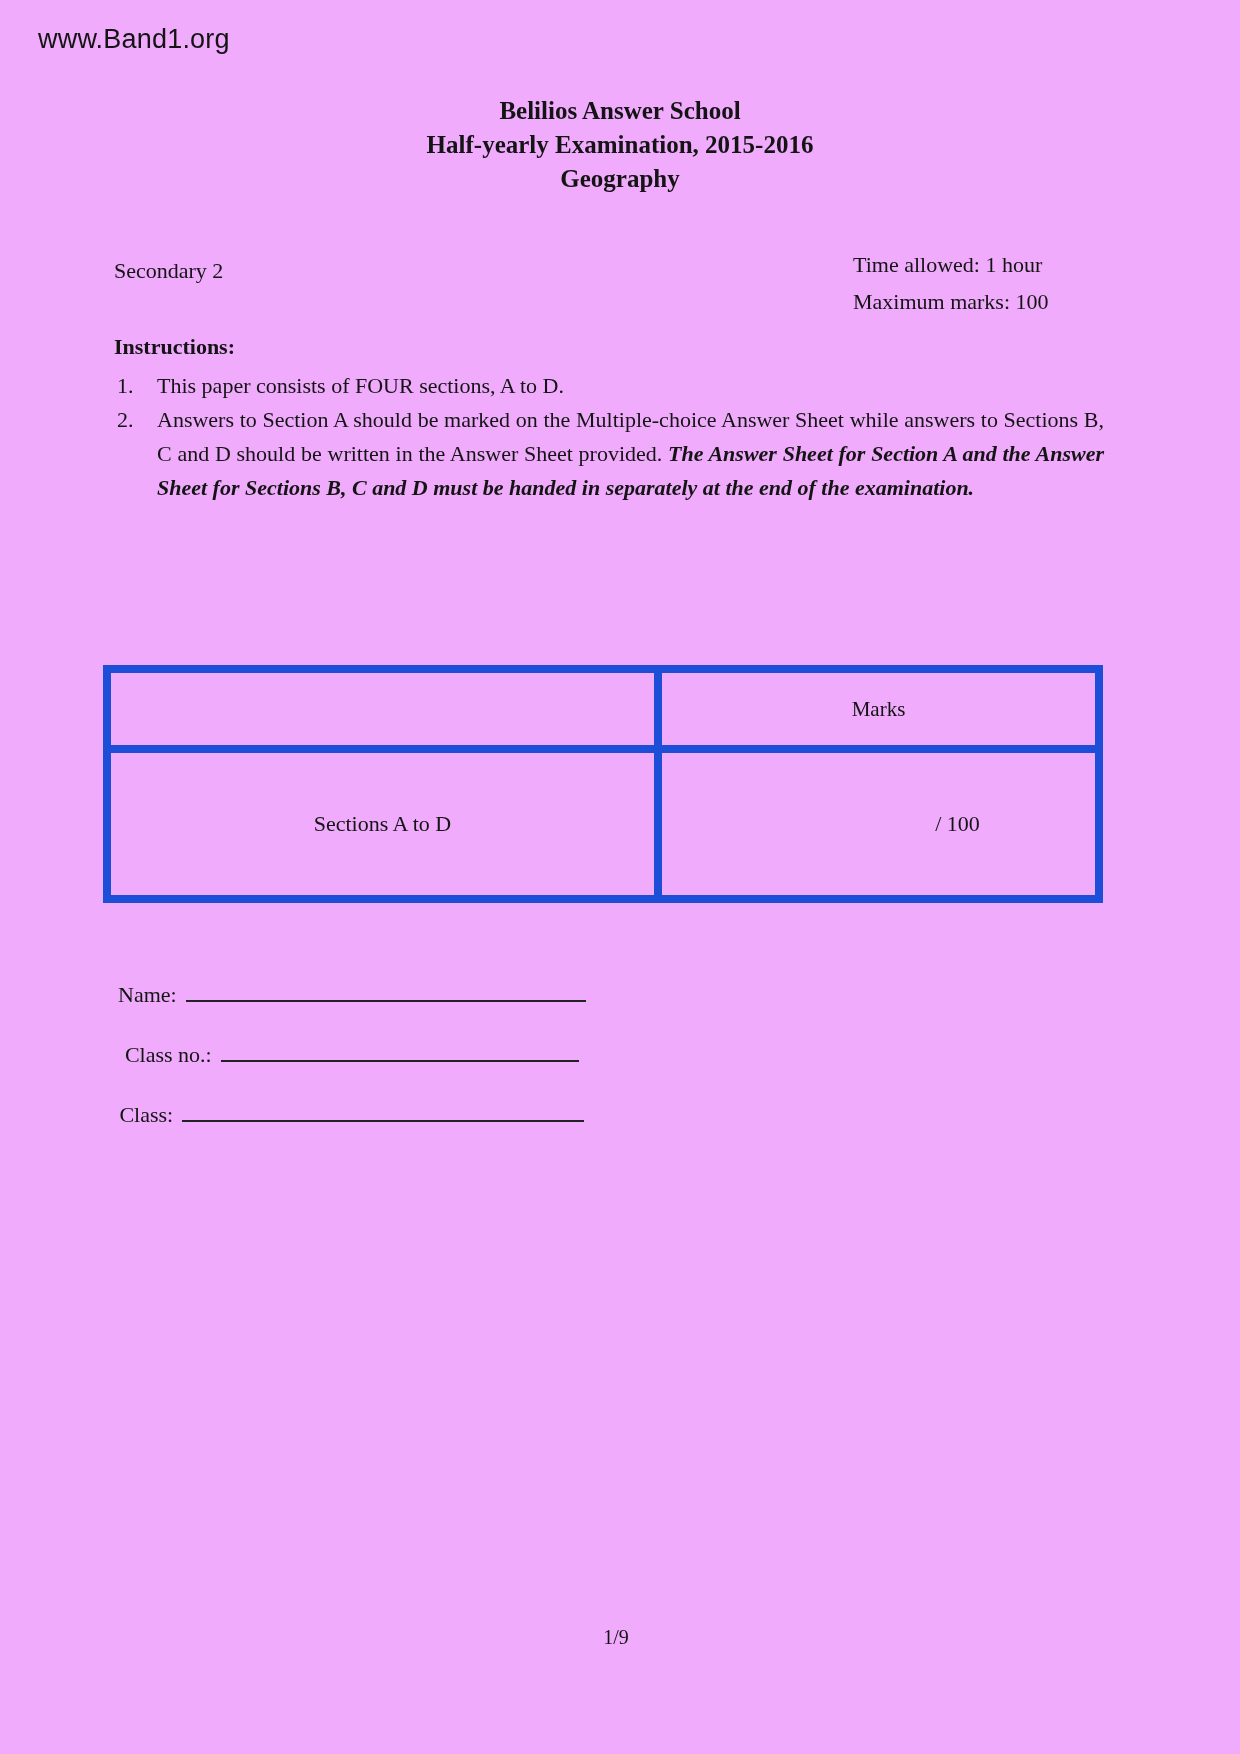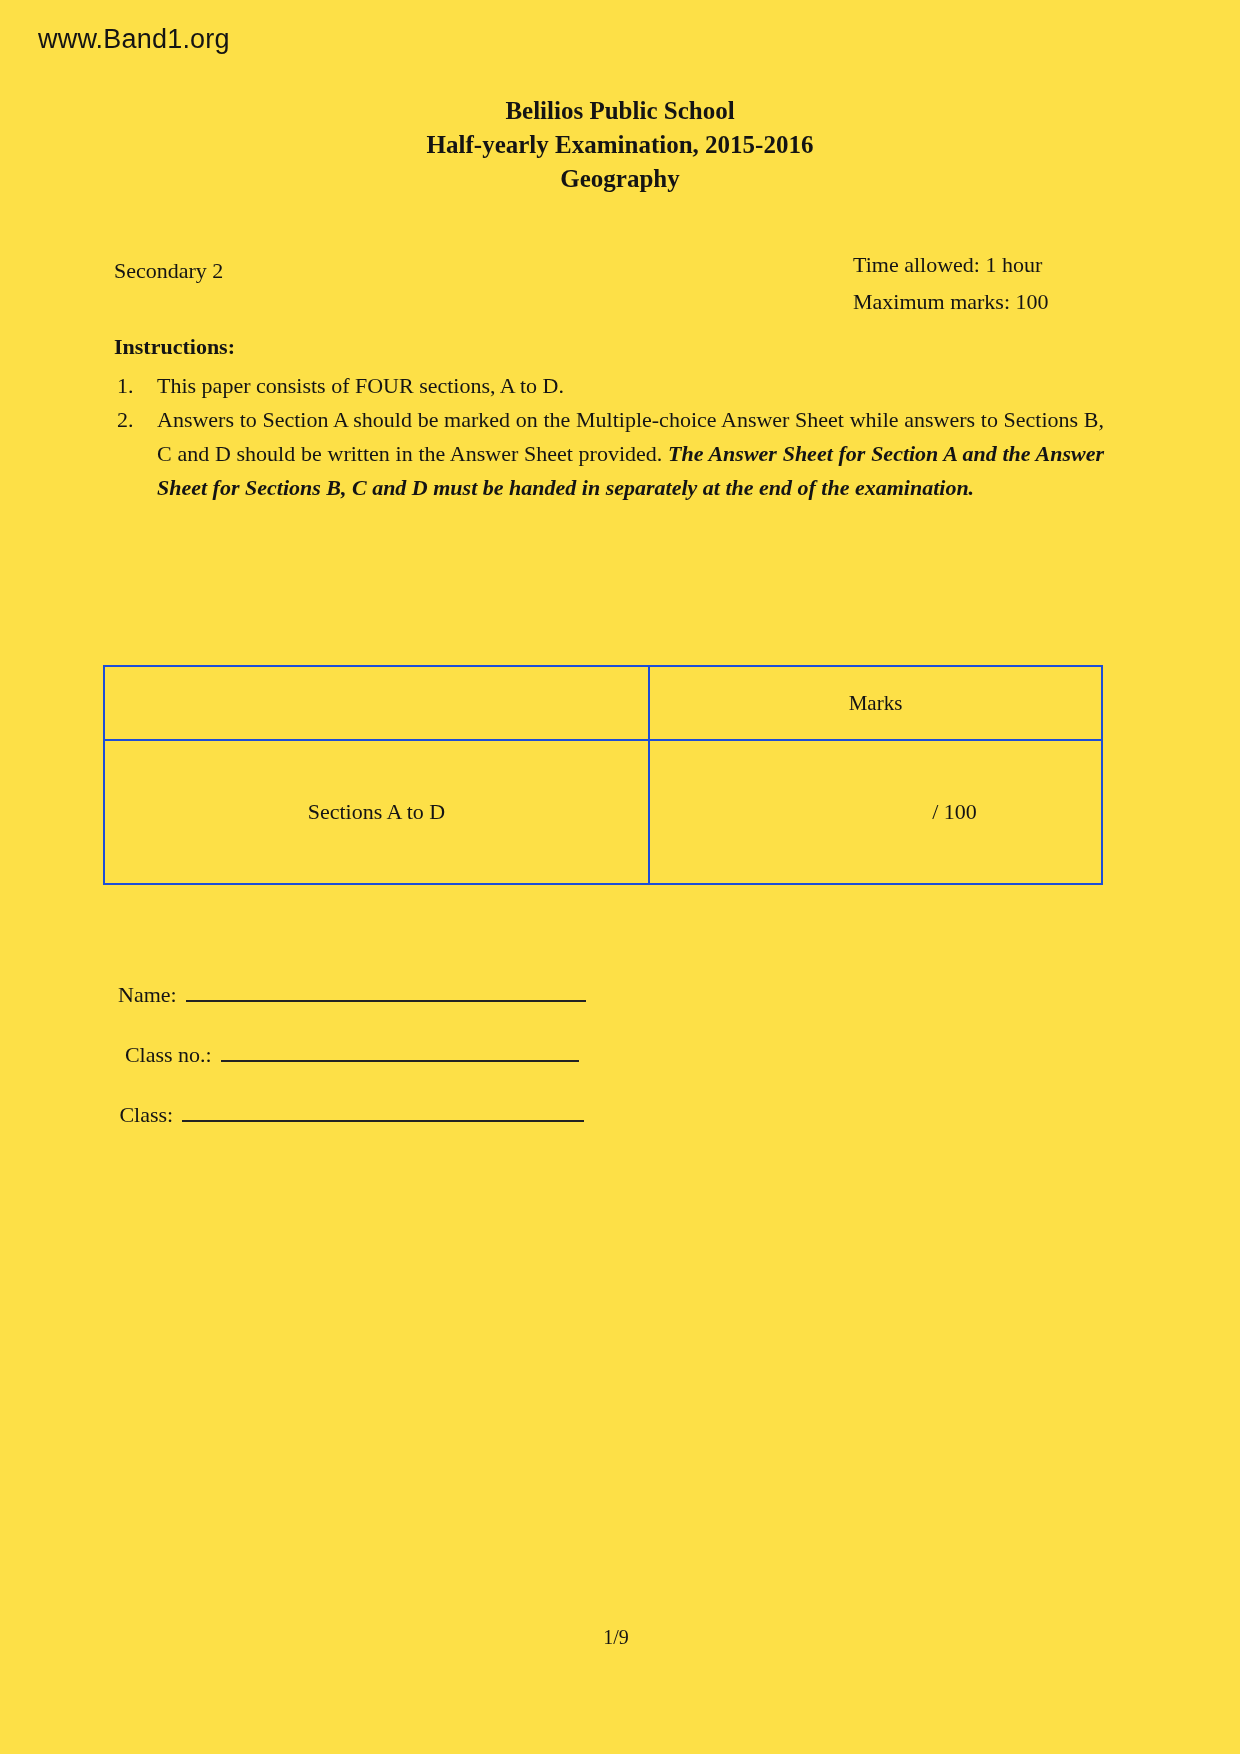--- a/index.html
+++ b/index.html
@@ -1,21 +1,21 @@
 <!DOCTYPE html>
 <html><head>
 <meta charset="utf-8">
 <style>
   html, body { margin: 0; padding: 0; background: #e8e8e8; }
   .page {
     position: relative;
     width: 1240px;
     height: 1754px;
     margin: 0 auto;
-    background: #fde047;
+    background: #f0abfc;
     color: #141414;
     font-family: "Liberation Serif", serif;
     overflow: hidden;
   }
   .brand {
     position: absolute;
     left: 38px;
     top: 24px;
     font-family: "Liberation Sans", sans-serif;
     font-size: 27px;
@@ -76,21 +76,21 @@
     position: absolute;
     left: 103px;
     top: 665px;
     width: 1000px;
     border-collapse: collapse;
     table-layout: fixed;
     font-size: 22px;
     color: #141414;
   }
   .marks-table td {
-    border: 2px solid #1d4ed8;
+    border: 8px solid #1d4ed8;
     text-align: center;
     padding: 16px;
   }
   .marks-table .col1 { width: 511px; }
   .marks-table .head td { height: 40px; font-size: 21px; }
   .marks-table .body td { height: 110px; margin-left: 33px; }
   .marks-table .score { padding-left: 174px; }
   .fields {
     position: absolute;
     left: 118px;
@@ -122,21 +122,21 @@
   }
 </style>
 </head>
 <body>
 
 <div class="page">
 
   <div class="brand">www.Band1.org</div>
 
   <div class="title-block">
-    <div>Belilios Public School</div>
+    <div>Belilios Answer School</div>
     <div>Half-yearly Examination, 2015-2016</div>
     <div>Geography</div>
   </div>
 
   <div class="meta-left">Secondary 2</div>
 
   <div class="meta-right">
     <div>Time allowed: 1 hour</div>
     <div>Maximum marks: 100</div>
   </div>

